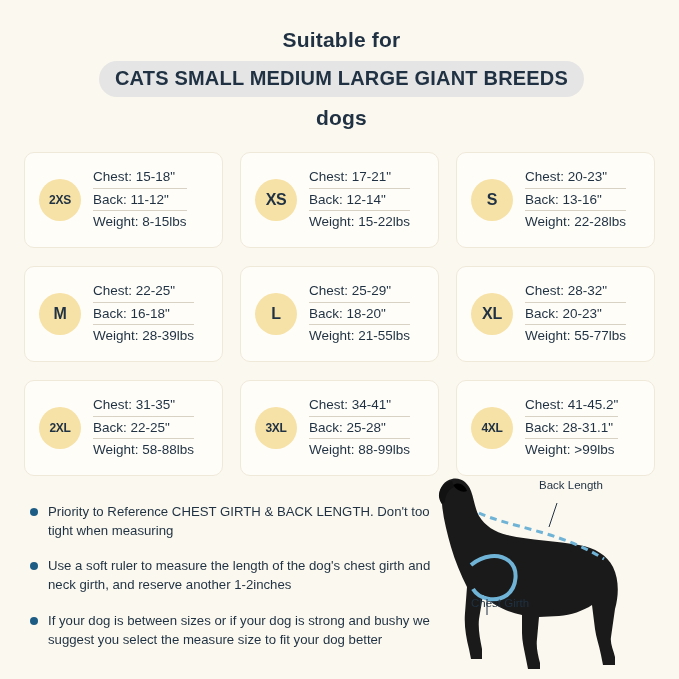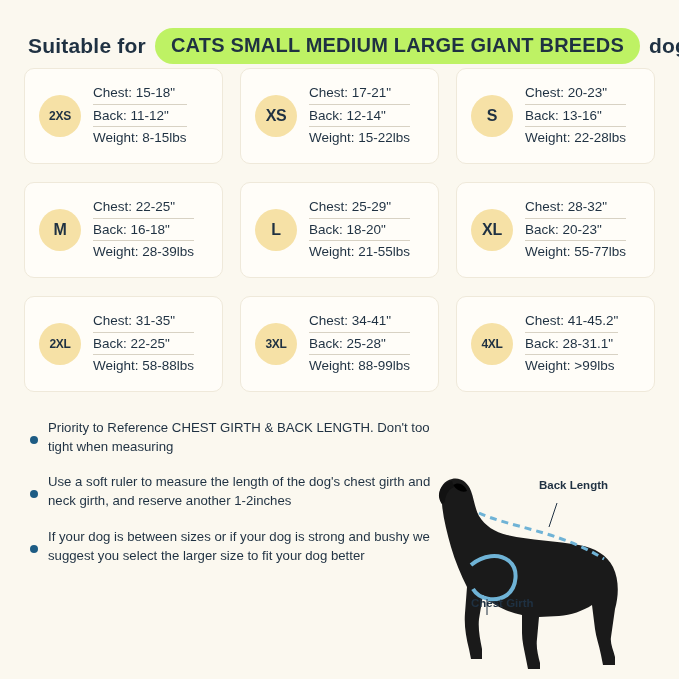--- a/index.html
+++ b/index.html
@@ -21,32 +21,33 @@
     box-sizing: border-box;
     padding: 28px 24px 0 24px;
   }
 
   
   .header {
     display: flex;
     align-items: center;
     gap: 9px;
     padding-left: 4px;
-    margin-bottom: 4px;
+    margin-bottom: 22px;
     white-space: nowrap;
+    flex-direction: column;
   }
   .header-text {
     font-size: 21px;
     font-weight: bold;
     color: #1f3142;
     letter-spacing: .2px;
   }
   .header-pill {
     display: inline-block;
-    background: #bef264;
+    background: #e5e5e5;
     border-radius: 18px;
     padding: 6px 16px 7px 16px;
     font-size: 20px;
     font-weight: bold;
     color: #1f3142;
     letter-spacing: .2px;
   }
 
   
   .grid {
@@ -101,21 +102,20 @@
   
   .notes {
     margin-top: 26px;
     padding-left: 6px;
     width: 420px;
   }
   .note {
     display: flex;
     gap: 10px;
     margin-bottom: 16px;
-    align-items: center;
   }
   .note-dot {
     width: 8px;
     height: 8px;
     min-width: 8px;
     border-radius: 50%;
     background: #1d5c84;
     margin-top: 6px;
   }
   .note-text {
@@ -124,21 +124,20 @@
     color: #1f3142;
   }
 
   
   .dog-area {
     position: absolute;
     right: 10px;
     bottom: 0;
     width: 290px;
     height: 210px;
-    font-weight: bold;
   }
   .dog-label {
     position: absolute;
     font-size: 11.5px;
     color: #1f3142;
     white-space: nowrap;
   }
   .label-back {
     left: 160px;
     top: 10px;
@@ -248,21 +247,21 @@
     <div class="note">
       <div class="note-dot"></div>
       <div class="note-text">Priority to Reference CHEST GIRTH &amp; BACK LENGTH. Don't too tight when measuring</div>
     </div>
     <div class="note">
       <div class="note-dot"></div>
       <div class="note-text">Use a soft ruler to measure the length of the dog's chest girth and neck girth, and reserve another 1-2inches</div>
     </div>
     <div class="note">
       <div class="note-dot"></div>
-      <div class="note-text">If your dog is between sizes or if your dog is strong and bushy we suggest you select the larger size to fit your dog better</div>
+      <div class="note-text">If your dog is between sizes or if your dog is strong and bushy we suggest you select the measure size to fit your dog better</div>
     </div>
   </div>
 
   <div class="dog-area">
     <svg width="290" height="210" viewBox="0 0 290 210">
 
       <path d="M63 35 C57 24 63 12 73 10 C82 8 89 14 92 22
                C95 30 96 40 100 47
                C106 57 116 63 128 66
                C150 71 178 72 200 76

